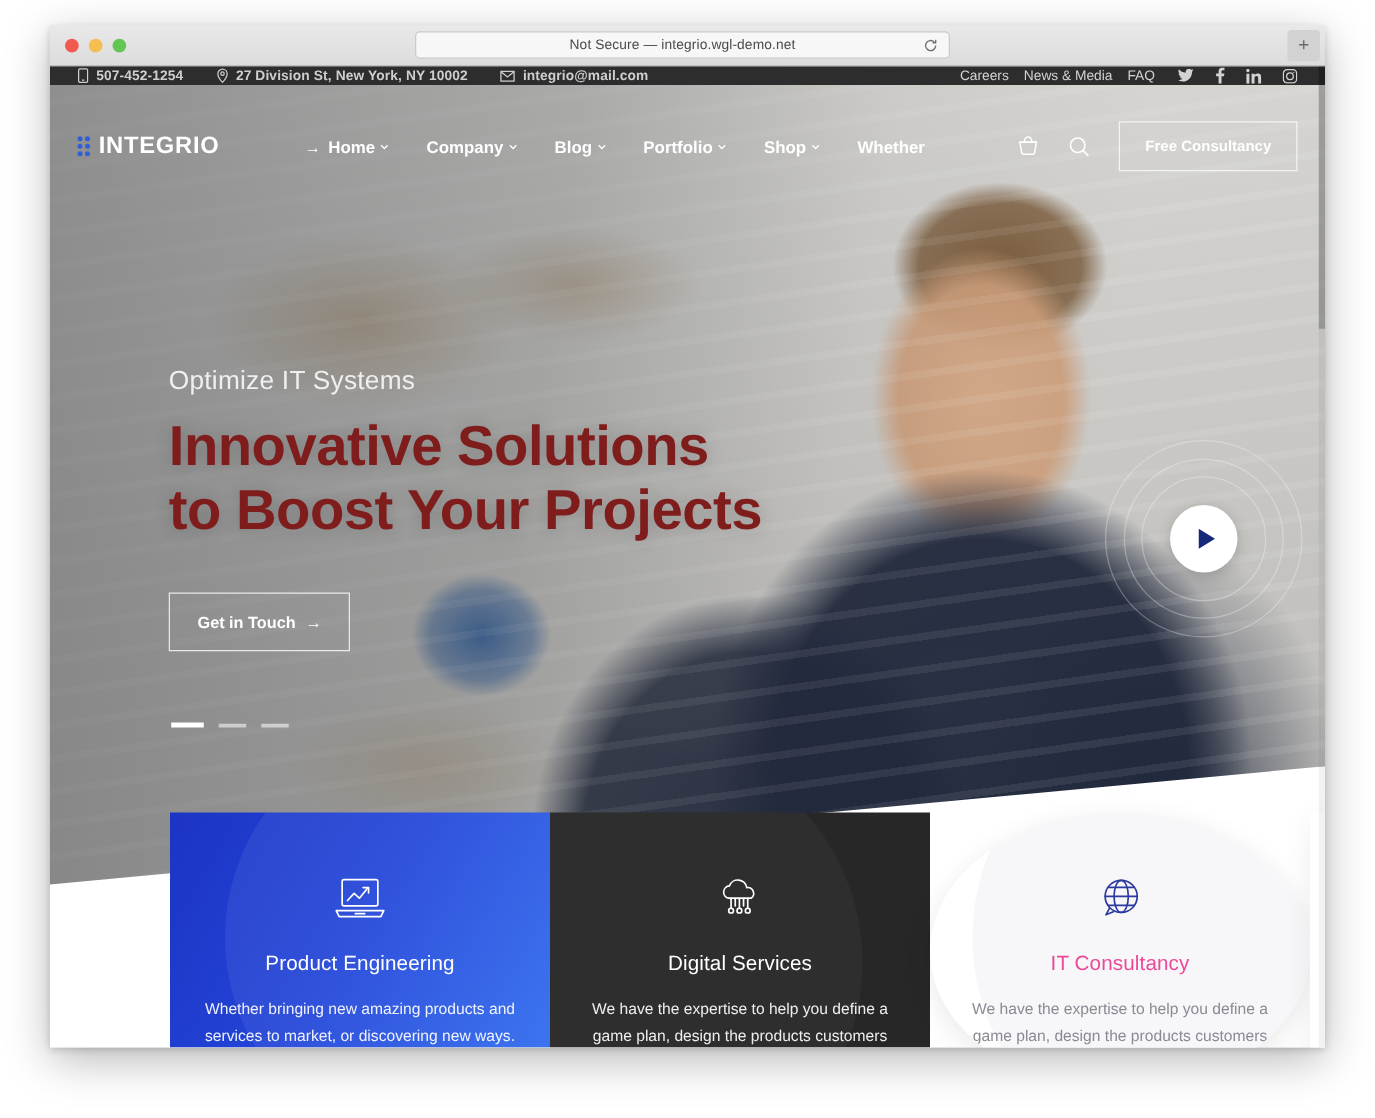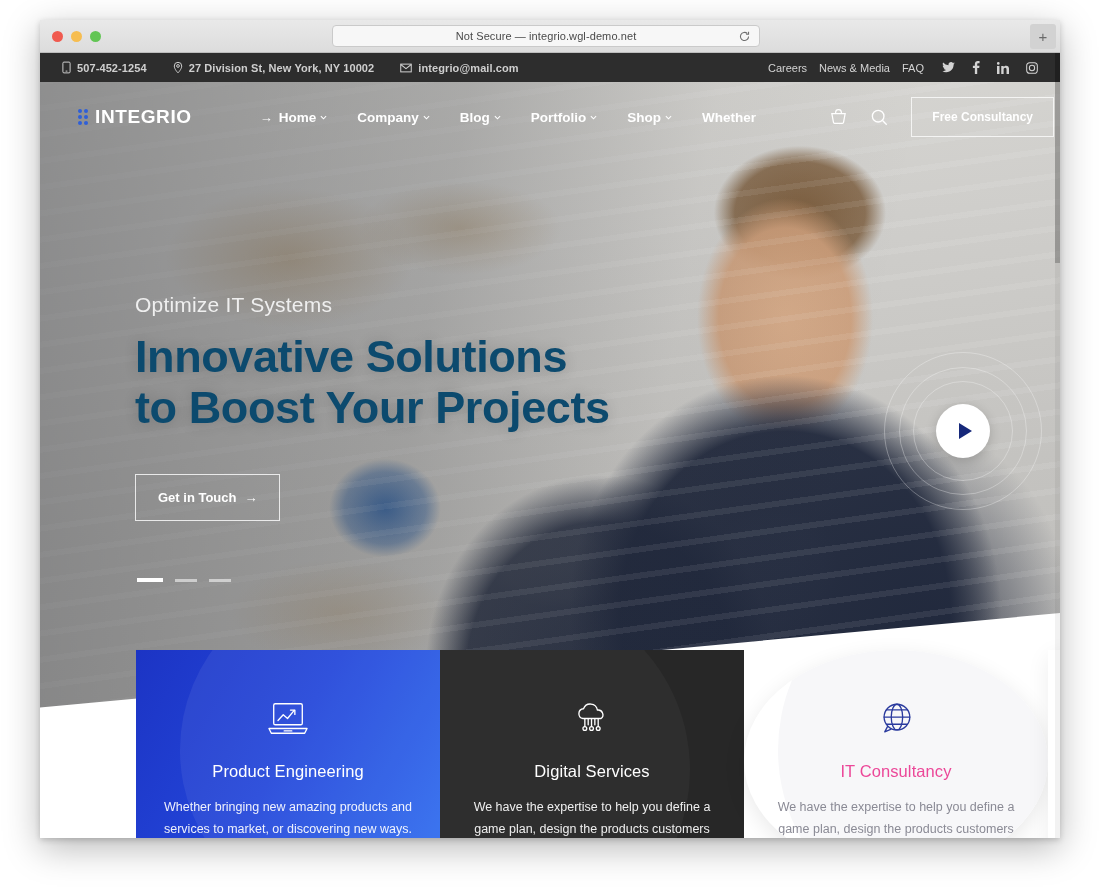--- a/index.html
+++ b/index.html
@@ -118,21 +118,21 @@
 
   
   #lower-section {
     position: absolute; left: 0; right: 0; bottom: 0; height: 225px;
     background: #ffffff;
     clip-path: polygon(0 42%, 100% 0%, 100% 100%, 0 100%);
   }
 
   
   #topbar {
-    position: absolute; left: 0; top: 0; width: 100%; height: 29px;
+    position: absolute; left: 0; top: 0; width: 100%; height: 15px;
     background: #2d2d2d;
     display: flex; align-items: center;
     padding: 0 22px;
     z-index: 40;
   }
   .tb-left { display: flex; align-items: center; gap: 26px; }
   .tb-item {
     display: flex; align-items: center; gap: 6px;
     font-size: 11px; font-weight: bold; color: #cfcfcf;
     letter-spacing: .1px; white-space: nowrap;
@@ -144,21 +144,21 @@
   }
   .tb-link {
     font-size: 11px; color: #d3d3d3; white-space: nowrap;
     text-decoration: none;
   }
   .tb-socials { display: flex; align-items: center; gap: 17px; margin-left: 6px; }
   .tb-socials svg { color: #d3d3d3; }
 
   
   #navbar {
-    position: absolute; left: 16px; top: 33px; width: 100%; height: 62px;
+    position: absolute; left: 0; top: 33px; width: 100%; height: 62px;
     display: flex; align-items: center;
     padding: 0 22px;
     z-index: 40;
   }
   #logo { display: flex; align-items: center; gap: 7px; }
   #logo-dots {
     display: grid;
     grid-template-columns: 4px 4px;
     grid-template-rows: 4px 4px 4px;
     gap: 2px;
@@ -200,21 +200,21 @@
   #hero-copy {
     position: absolute; left: 95px; top: 240px;
     z-index: 30;
   }
   #hero-sub {
     font-size: 21px; color: #efefef; font-weight: normal;
     letter-spacing: .2px;
     margin-bottom: 14px;
   }
   #hero-title {
-    font-size: 45px; font-weight: bold; color: #0c4a6e;
+    font-size: 45px; font-weight: bold; color: #7f1d1d;
     line-height: 1.14; letter-spacing: -0.4px;
     white-space: pre-line;
     text-shadow: 0 1px 14px rgba(0,0,0,0.18);
   }
   #hero-btn {
     margin-top: 40px;
     display: inline-flex; align-items: center; gap: 8px;
     border: 1px solid rgba(255,255,255,0.8);
     color: #ffffff; font-size: 13px; font-weight: bold;
     padding: 15px 22px;

